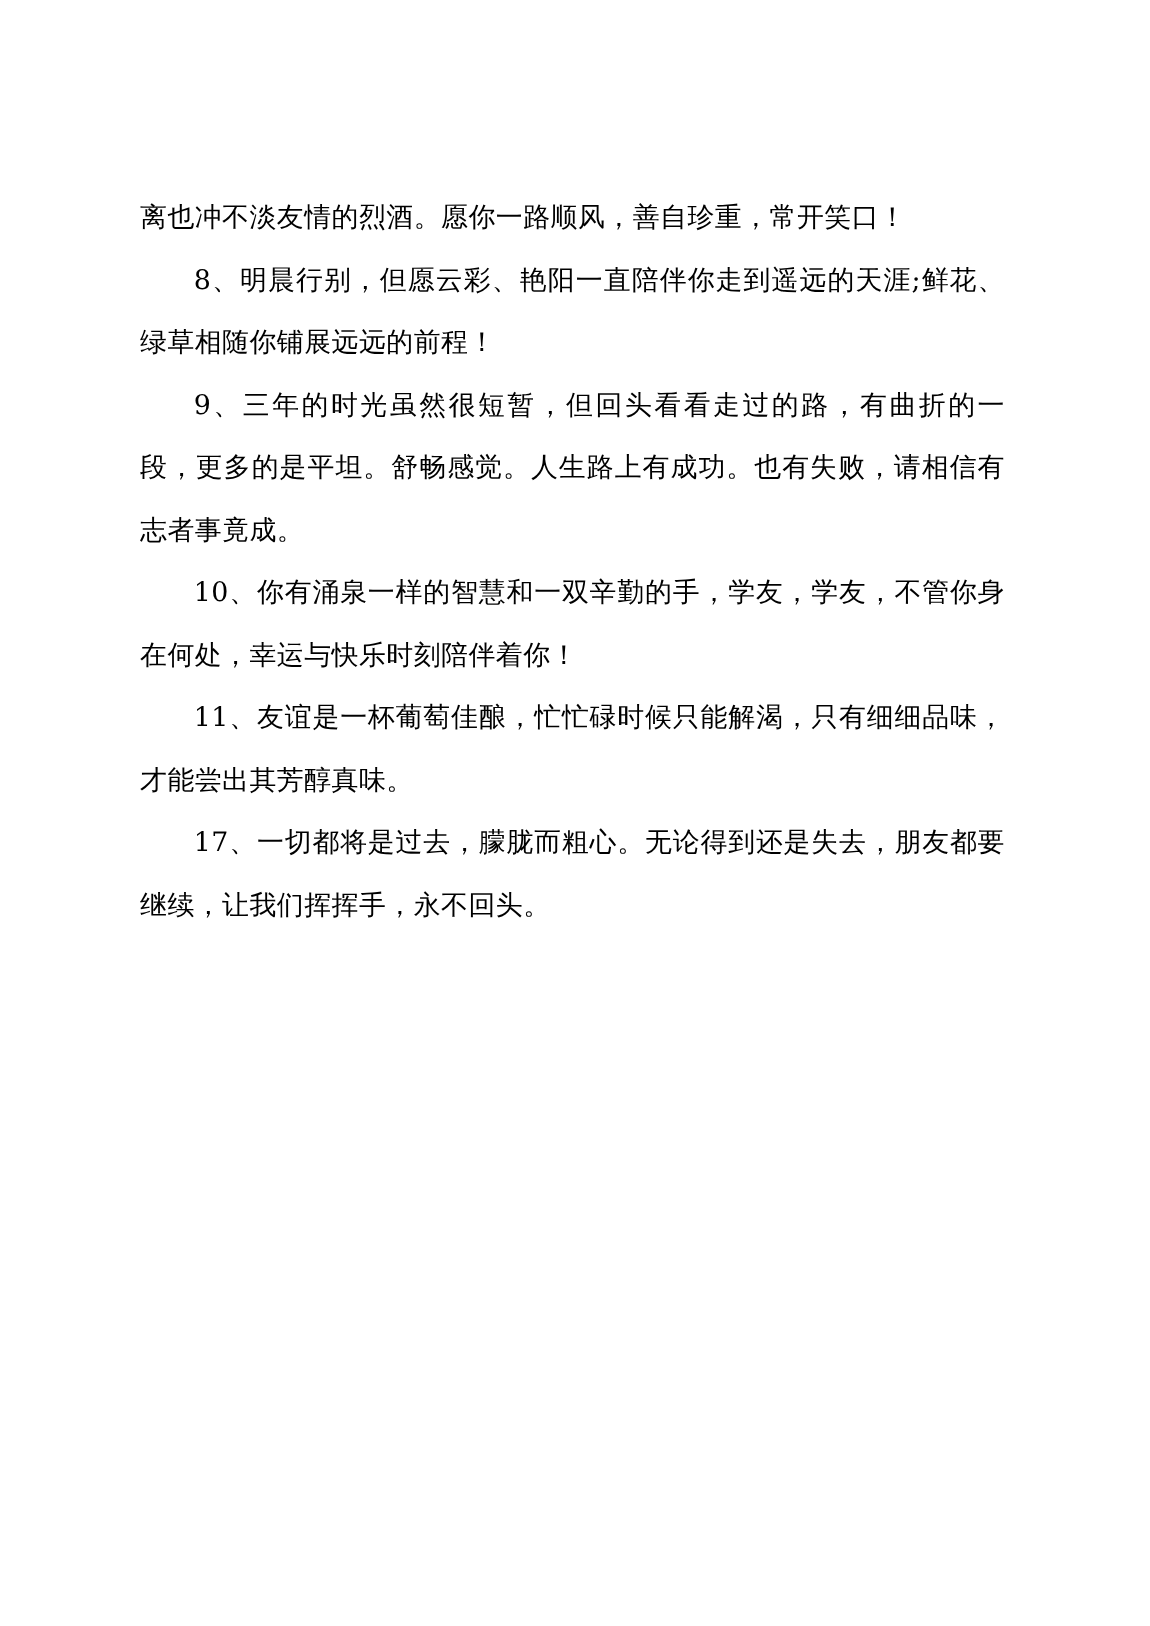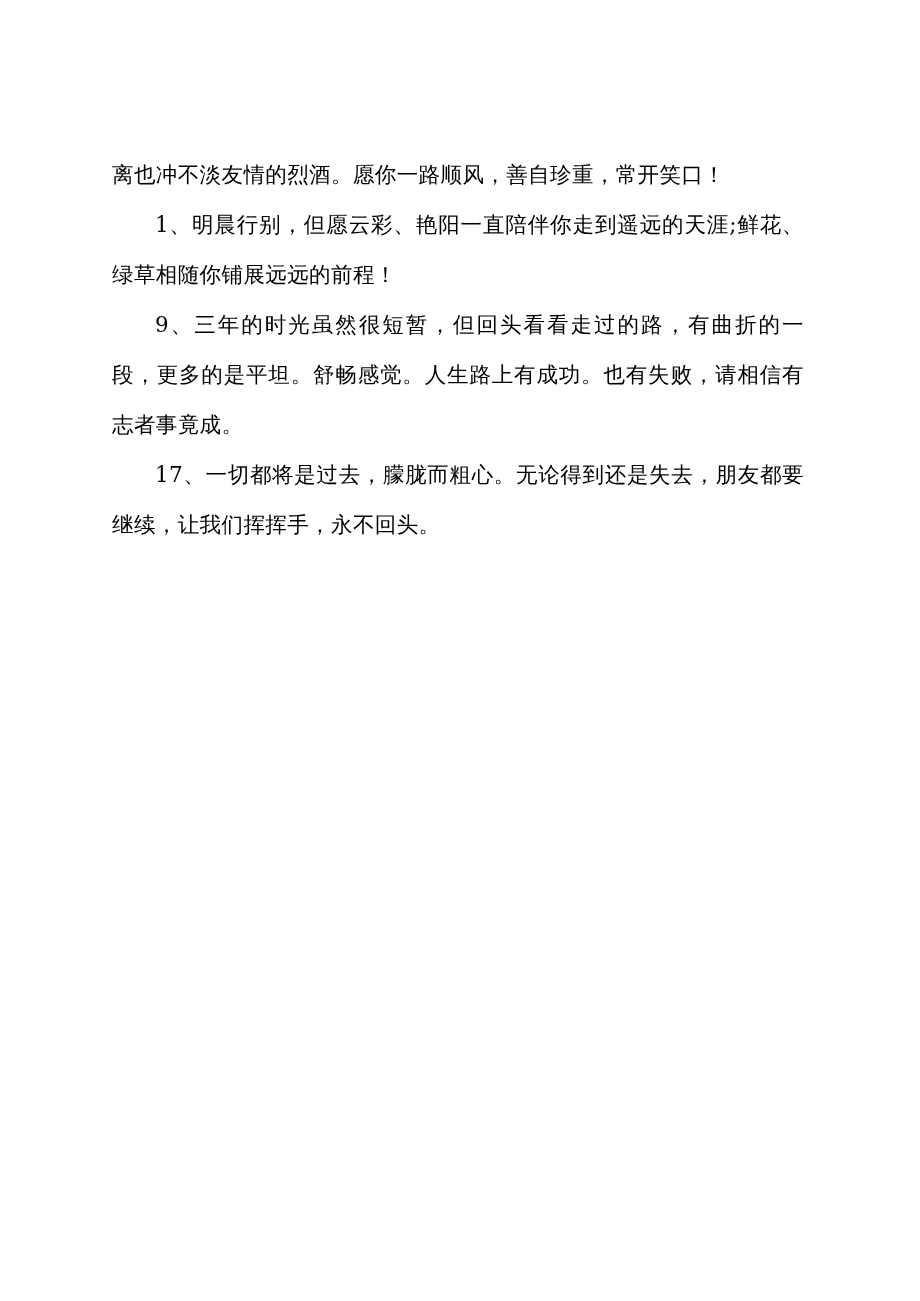--- a/index.html
+++ b/index.html
@@ -36,17 +36,19 @@
   .para.indent {
     text-indent: 2em;
   }
 </style>
 </head>
 <body>
 
 <div class="page">
   <div class="doc-body">
     <p class="para">离也冲不淡友情的烈酒。愿你一路顺风，善自珍重，常开笑口！</p>
-    <p class="para indent">1、明晨行别，但愿云彩、艳阳一直陪伴你走到遥远的天涯;鲜花、绿草相随你铺展远远的前程！</p>
+    <p class="para indent">8、明晨行别，但愿云彩、艳阳一直陪伴你走到遥远的天涯;鲜花、绿草相随你铺展远远的前程！</p>
     <p class="para indent">9、三年的时光虽然很短暂，但回头看看走过的路，有曲折的一段，更多的是平坦。舒畅感觉。人生路上有成功。也有失败，请相信有志者事竟成。</p>
+    <p class="para indent">10、你有涌泉一样的智慧和一双辛勤的手，学友，学友，不管你身在何处，幸运与快乐时刻陪伴着你！</p>
+    <p class="para indent">11、友谊是一杯葡萄佳酿，忙忙碌时候只能解渴，只有细细品味，才能尝出其芳醇真味。</p>
     <p class="para indent">17、一切都将是过去，朦胧而粗心。无论得到还是失去，朋友都要继续，让我们挥挥手，永不回头。</p>
   </div>
 </div>
 
 </body></html>

